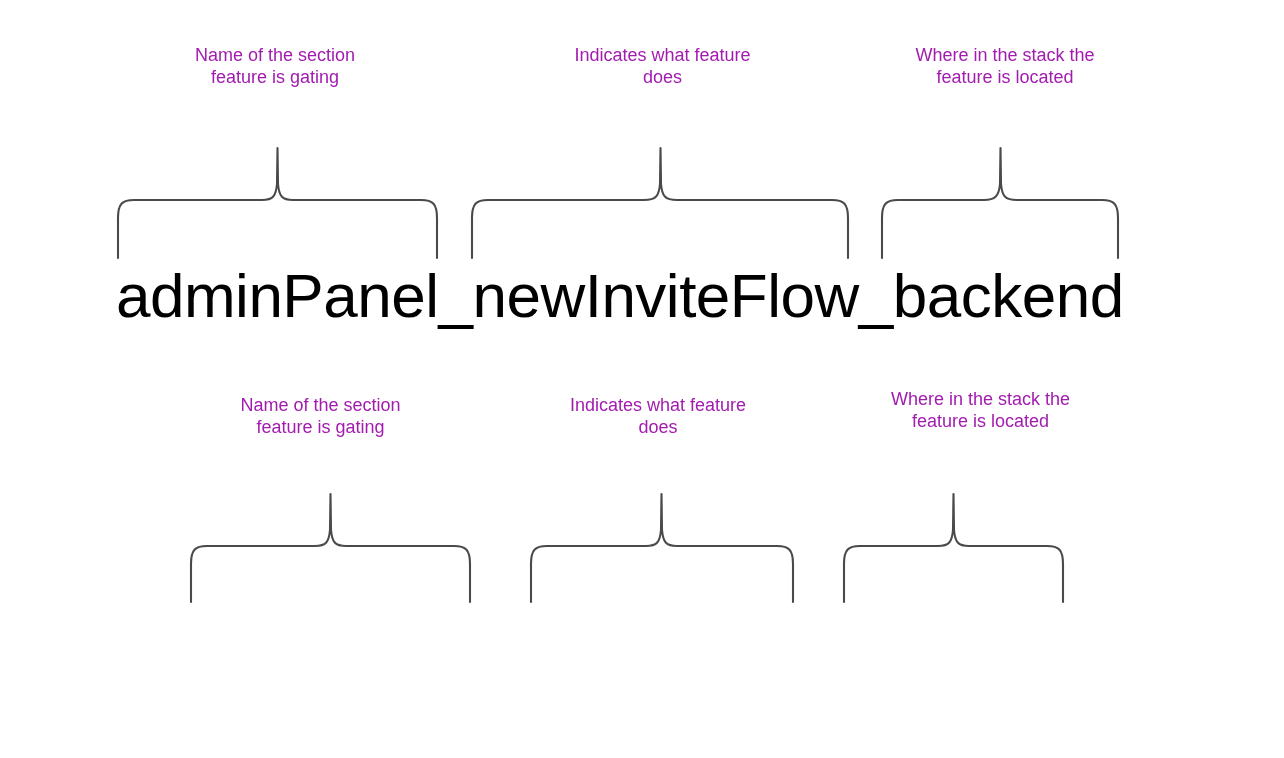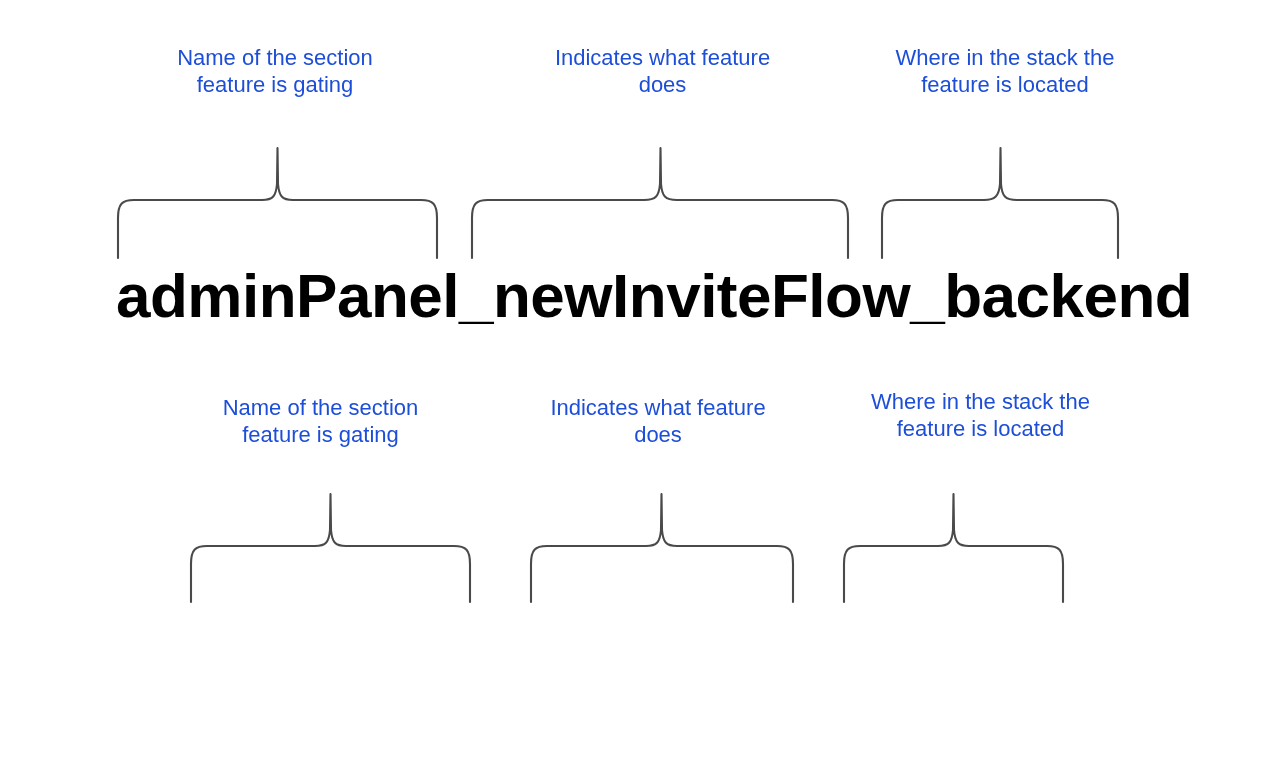--- a/index.html
+++ b/index.html
@@ -15,23 +15,23 @@
     font-family: "Liberation Sans", sans-serif;
     color: #000000;
   }
   .diagram-root {
     position: absolute;
     inset: 0;
   }
   .annotation-label {
     position: absolute;
     text-align: center;
-    font-size: 22px;
+    font-size: 18px;
     line-height: 1.23;
-    color: #1d4ed8;
+    color: #a21caf;
     font-family: "Liberation Sans", sans-serif;
     white-space: pre-line;
   }
   .brace-wrap {
     position: absolute;
   }
   .brace-wrap svg {
     display: block;
     width: 100%;
     height: 100%;
@@ -109,21 +109,21 @@
            C 114 54 118 50 119 38
            L 119.5 2
            L 120 38
            C 121 50 124 54 136 54
            L 221 54
            C 233 54 237 58 237 72
            L 237 112"></path>
     </svg>
   </div>
 
-  <div class="feature-token" style="left:116px; top:265px;font-weight:bold;">adminPanel_newInviteFlow_backend</div>
+  <div class="feature-token" style="left:116px; top:265px;">adminPanel_newInviteFlow_backend</div>
 
   <div class="annotation-label" style="left:188px; top:394px; width:265px;">Name of the section
 feature is gating</div>
 
   <div class="annotation-label" style="left:508px; top:394px; width:300px;">Indicates what feature
 does</div>
 
   <div class="annotation-label" style="left:828px; top:388px; width:305px;">Where in the stack the
 feature is located</div>
 

